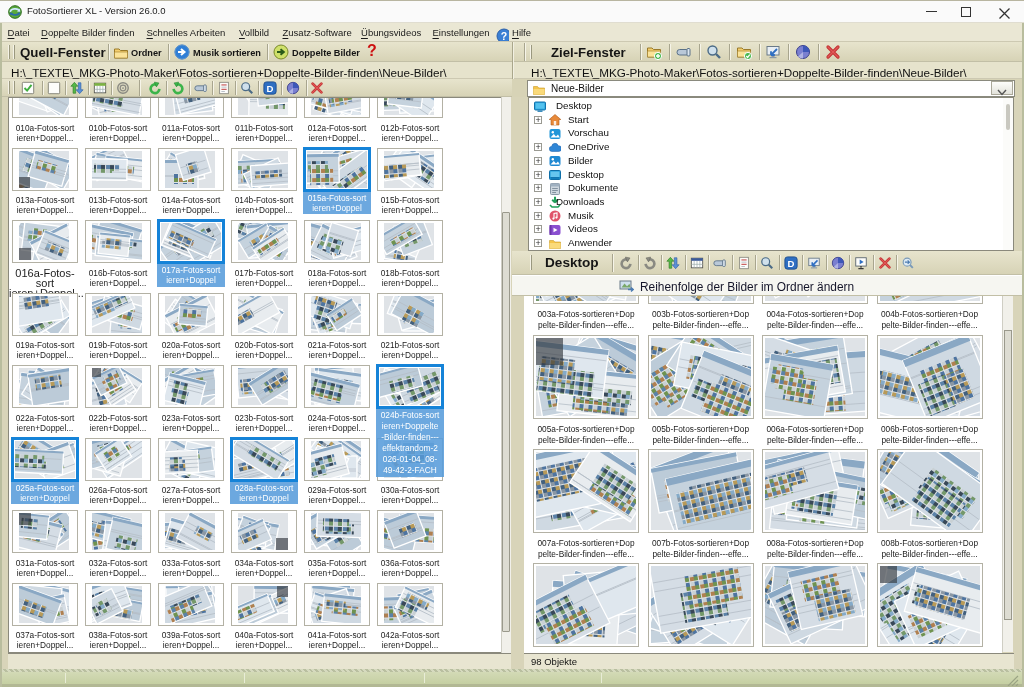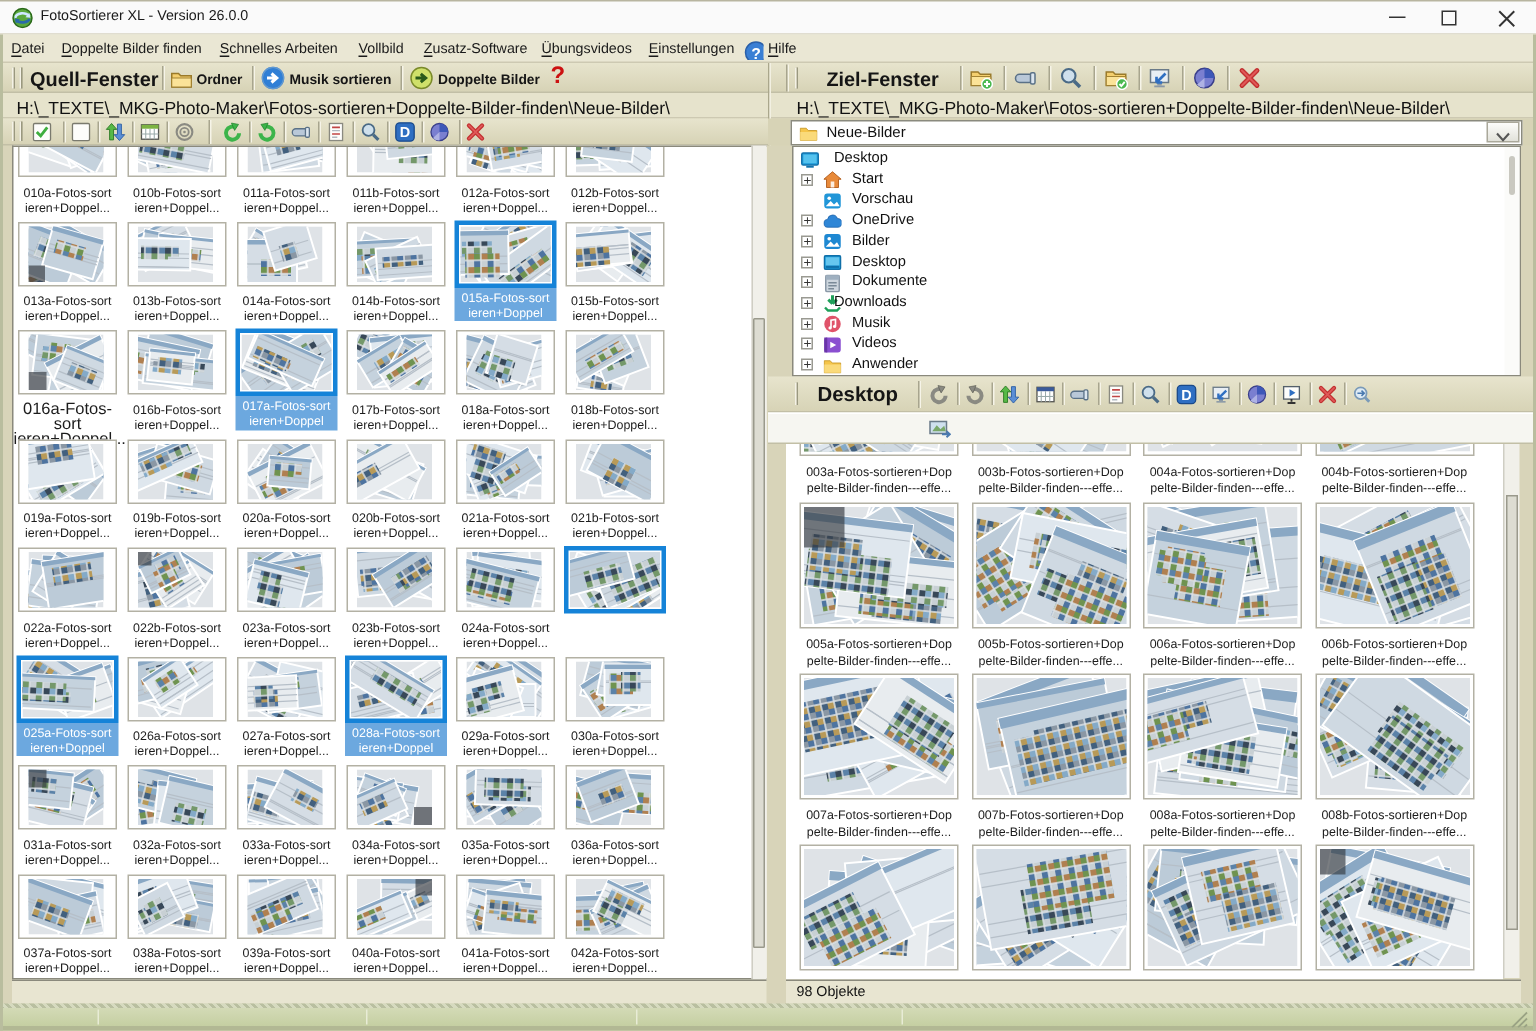--- a/index.html
+++ b/index.html
@@ -1526,20 +1526,21 @@
           </g>
           <g transform="rotate(-15 18 13)">
             <rect class="w2" x="-6" y="1" width="47" height="23"></rect>
             <rect class="tb" x="-6" y="1" width="47" height="2"></rect>
             <path class="ln" d="M-5 8H40"></path>
             <path class="ln" d="M-5 12H40"></path>
             <rect fill="url(#m5)" x="9" y="11" width="25" height="12"></rect>
           </g>
         </svg>
       </div>
+<div class="cellcap selcap" style="left:367px;top:311.5px;width:68px;font-size:8.3px;line-height:11px;z-index:5;padding:1px 0;">024b-Fotos-sort<br>ieren+Doppelte<br>-Bilder-finden---<br>effektrandom-2<br>026-01-04_08-<br>49-42-2-FACH</div>
 <div class="thumbframe sel" style="left:2px;top:339px;width:68px;height:45px;padding:1px;">
         <svg width="60" height="37" viewBox="0 0 60 37" style="display:block">
           <rect width="60" height="37" fill="#dfe3e7"></rect>
           <g transform="rotate(32 18 11)">
             <rect class="w4" x="-6" y="-4" width="47" height="30"></rect>
             <rect class="tb" x="-6" y="-4" width="47" height="3"></rect>
             <path class="ln" d="M-5 5H40"></path>
             <path class="ln" d="M-5 18H40"></path>
             <rect fill="url(#m4)" x="3" y="5" width="18" height="13"></rect>
           </g>
@@ -2514,20 +2515,21 @@
         <circle cx="7" cy="7" r="4.5" fill="#ddeaf4" stroke="#7a9ab8" stroke-width="1.3"></circle>
         <line x1="10.3" y1="10.3" x2="13.5" y2="13.5" stroke="#7a9ab8" stroke-width="2.2"></line>
         <path d="M4.5 7 L9.5 7 M7.6 5 L9.7 7 L7.6 9" stroke="#4a7ab0" stroke-width="1.2" fill="none"></path>
       </svg></div>
 <div class="a" style="left:512px;top:275px;width:512px;height:20.5px;background:#f6f6f1;border-bottom:1px solid #c2bfa6;border-top:1px solid #fff;"></div>
 <div class="a" style="left:619px;top:278px;"><svg width="15" height="15" viewBox="0 0 15 15" style="">
         <rect x="1" y="3" width="11" height="8" fill="#cfe0ee" stroke="#6a7a88"></rect>
         <path d="M2.5 9.5 L5.5 5.5 L8 8.2 L10.5 5.8 L11.5 9.5 Z" fill="#7aa86a"></path>
         <path d="M9 11.5 L14 11.5 M12 9.5 L14.2 11.5 L12 13.5" stroke="#4a7ab0" stroke-width="1.3" fill="none"></path>
       </svg></div>
+<div class="a" style="left:640px;top:280px;font-size:11.9px;color:#15152a;">Reihenfolge der Bilder im Ordner ändern</div>
 <div class="a" style="left:524px;top:296px;width:478px;height:356.5px;background:#fff;overflow:hidden;">
 <div class="thumbframe" style="left:9px;top:-76.5px;width:106px;height:84px;padding:2px;">
         <svg width="100" height="78" viewBox="0 0 100 78" style="display:block">
           <rect width="100" height="78" fill="#dfe3e7"></rect>
           <g transform="rotate(2 29 50)">
             <rect class="w4" x="-14" y="16" width="85" height="68"></rect>
             <rect class="tb" x="-14" y="16" width="85" height="7"></rect>
             <path class="ln" d="M-13 58H70"></path>
             <path class="ln" d="M-13 34H70"></path>
             <rect fill="url(#m2)" x="-2" y="27" width="41" height="22"></rect>

